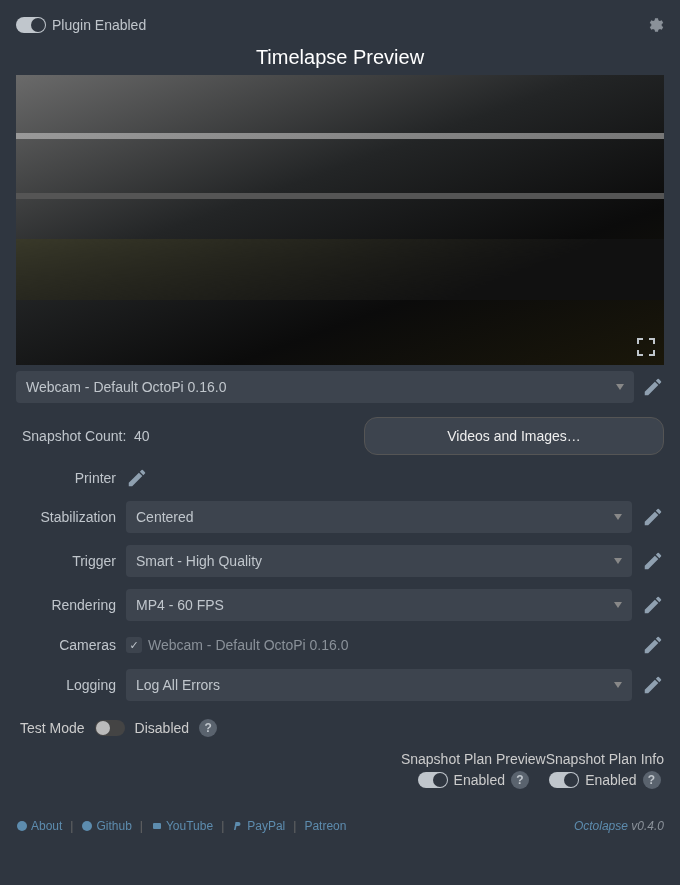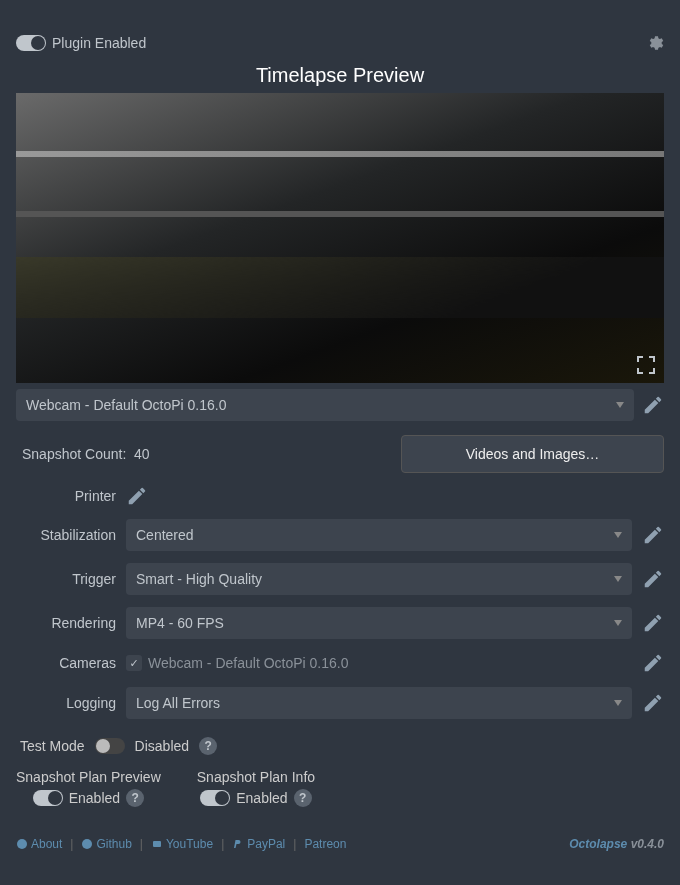--- a/index.html
+++ b/index.html
@@ -5,21 +5,21 @@
   * { box-sizing: border-box; margin: 0; padding: 0; }
   body {
     width: 680px;
     height: 885px;
     background: #2f3640;
     font-family: Arial, sans-serif;
     color: #ccc;
     font-size: 14px;
     position: relative;
   }
-  .container { padding: 28px 16px; }
+  .container { padding: 10px 16px; }
   .header {
     display: flex;
     justify-content: space-between;
     align-items: center;
     padding: 6px 0 4px;
   }
   .plugin-toggle {
     display: flex;
     align-items: center;
     gap: 6px;
@@ -135,24 +135,24 @@
     gap: 14px;
   }
   .snapshot-count {
     color: #c0c6cc;
     padding-left: 6px;
   }
   .btn-videos {
     background: #3d444e;
     border: 1px solid #555;
     color: #eee;
-    border-radius: 4px;
+    border-radius: 13px;
     padding: 10px 20px;
     cursor: pointer;
-    width: 263px;
+    width: 300px;
     text-align: center;
   }
   .link-expand {
     color: #5d8cae;
     margin-top: 14px;
     cursor: pointer;
     display: inline-flex;
     align-items: center;
     gap: 4px;
     padding-left: 2px;
@@ -204,24 +204,23 @@
     color: #c0c6cc;
     display: inline-flex;
     align-items: center;
     justify-content: center;
     font-size: 12px;
     font-weight: bold;
     cursor: pointer;
   }
   .bottom-toggles {
     display: flex;
-    justify-content: flex-start;
+    justify-content: flex-end;
     margin-top: 14px;
     text-align: center;
-    gap: 36px;
   }
   .bottom-toggle {
     display: flex;
     flex-direction: column;
     align-items: center;
     gap: 4px;
   }
   .toggle-line {
     display: flex;
     align-items: center;
@@ -248,21 +247,20 @@
     color: #5d8cae;
     text-decoration: none;
     display: inline-flex;
     align-items: center;
     gap: 3px;
     cursor: pointer;
   }
   .brand {
     color: #5d8cae;
     font-style: italic;
-    font-weight: bold;
   }
   .brand .ver { color: #8a9199; font-style: italic; }
   .icon-sm { width: 12px; height: 12px; display: inline-block; }
 </style>
 </head>
 <body>
 
 <div class="container">
   <div class="header">
     <div class="plugin-toggle">

